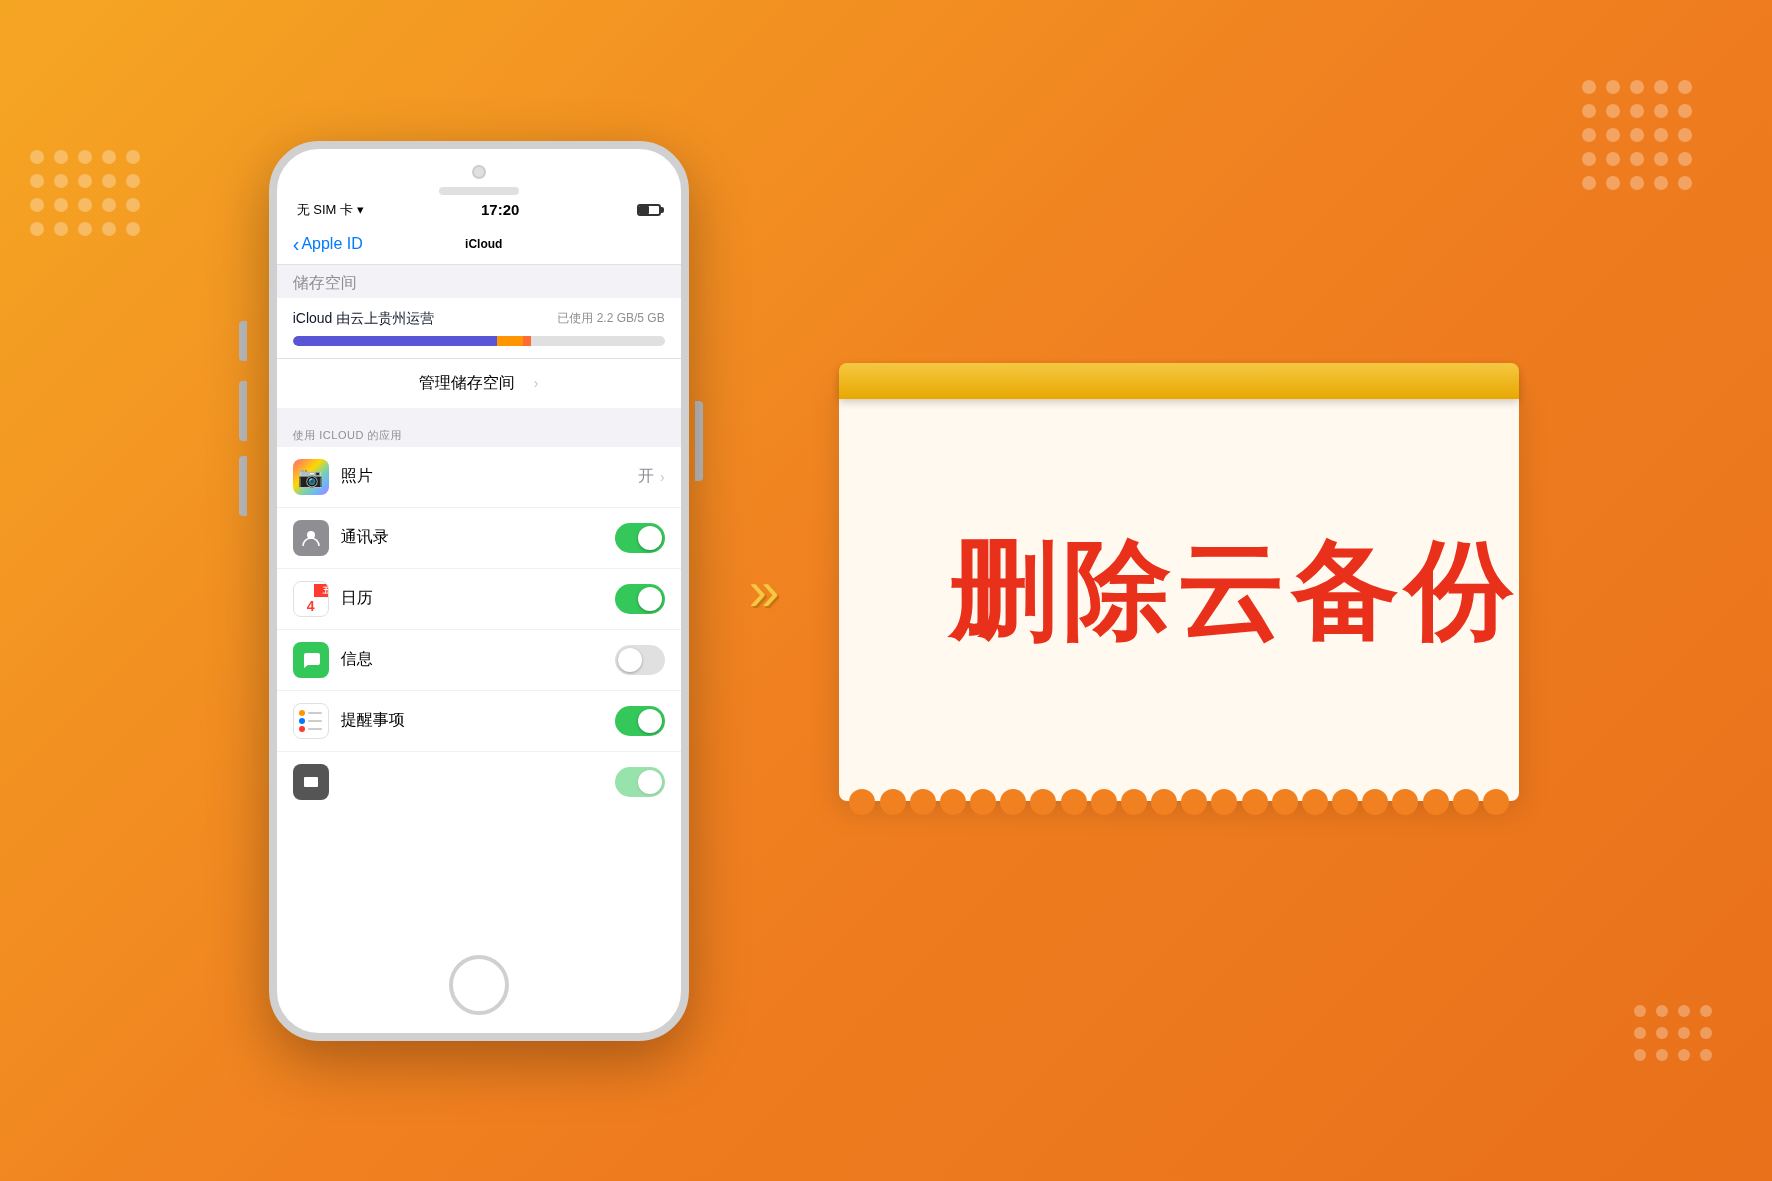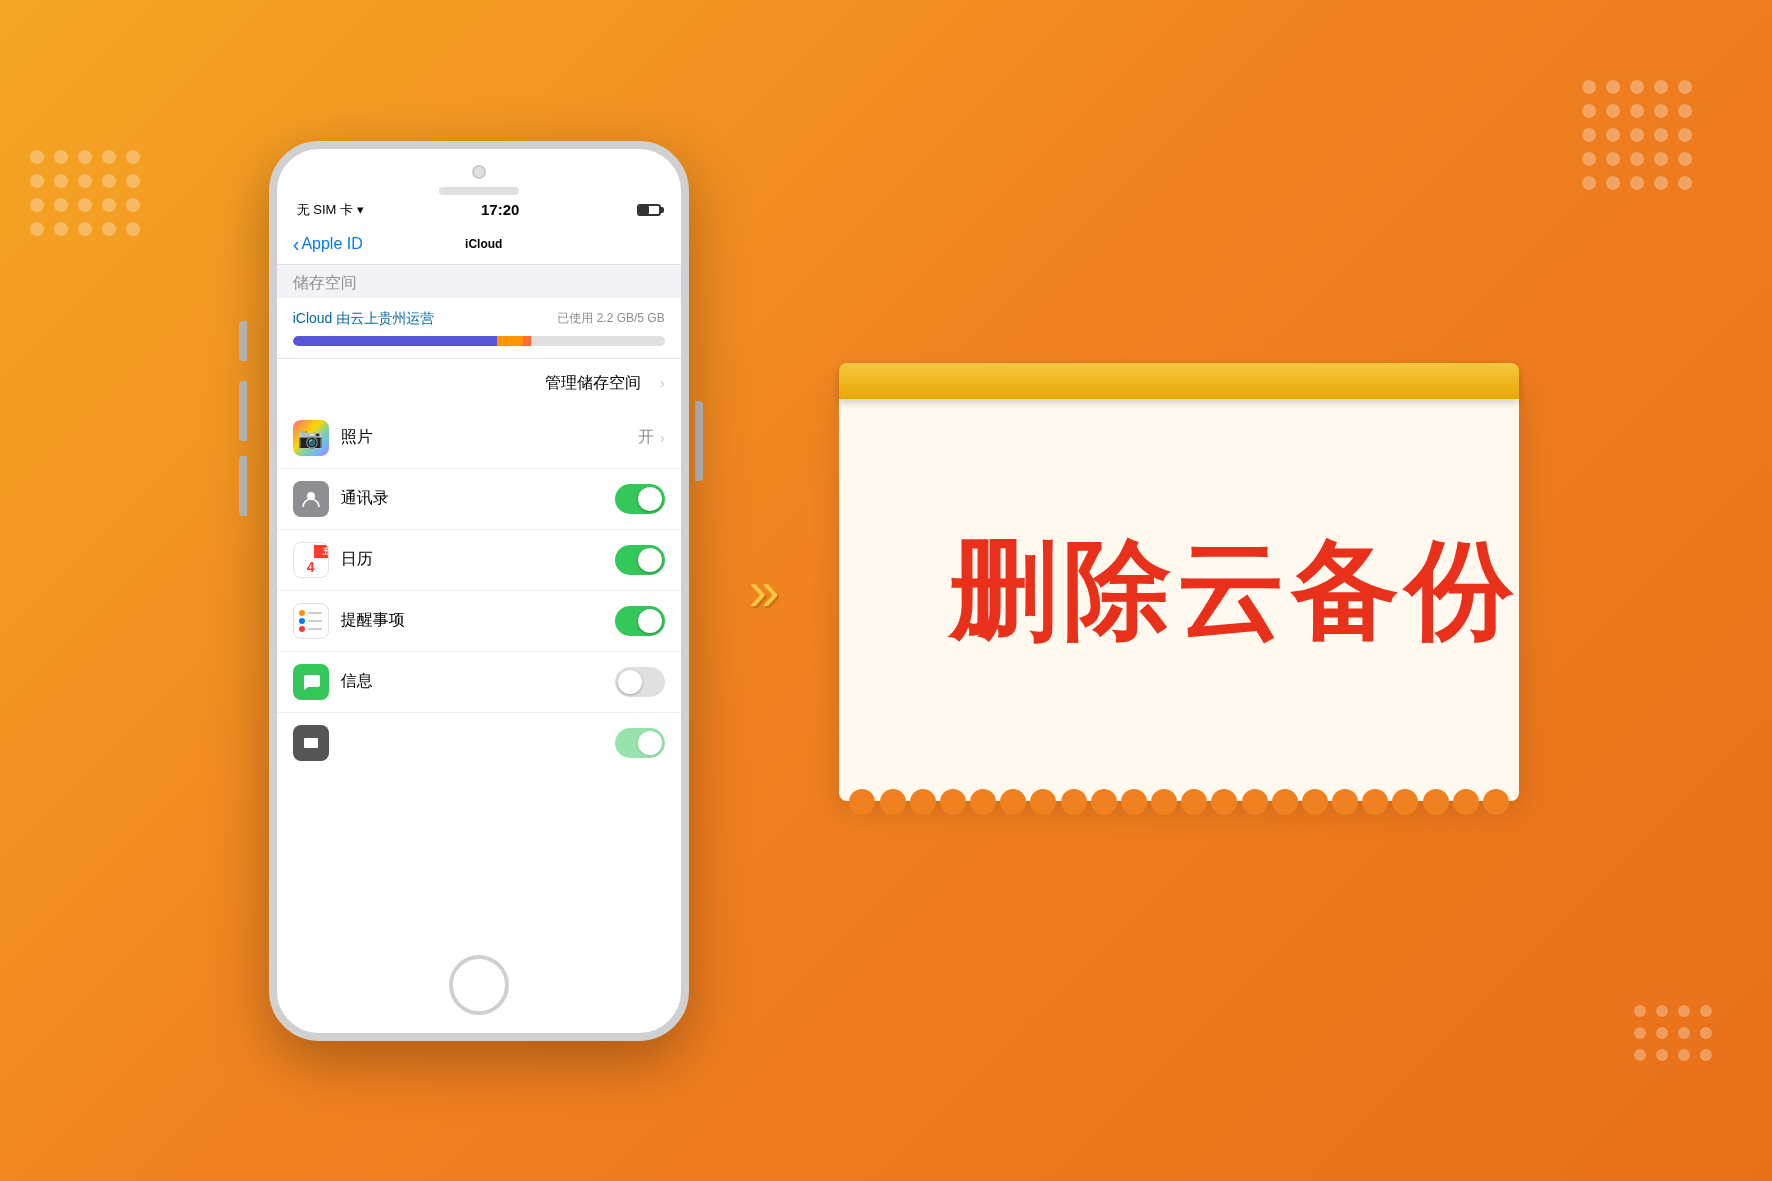--- a/index.html
+++ b/index.html
@@ -204,21 +204,21 @@
       background: white;
       padding: 12px 16px;
       margin-bottom: 0;
     }
     .storage-row {
       display: flex;
       justify-content: space-between;
       align-items: center;
       margin-bottom: 8px;
     }
-    .storage-title { font-size: 14px; color: #0369a1; }
+    .storage-title { font-size: 14px; color: #0f172a; }
     .storage-used { font-size: 12px; color: #8e8e93; }
     .storage-bar {
       height: 10px;
       background: #e0e0e0;
       border-radius: 5px;
       overflow: hidden;
       display: flex;
       margin-top: 4px;
     }
     .storage-bar-blue {
@@ -231,21 +231,21 @@
       background: #FF9500;
     }
     .storage-bar-orange {
       width: 2%;
       background: #FF6B35;
     }
 
     .manage-row {
       background: white;
       display: flex;
-      justify-content: flex-end;
+      justify-content: center;
       align-items: center;
       padding: 14px 16px;
       border-top: 1px solid #e0e0e0;
       gap: 19px;
     }
     .manage-text { font-size: 16px; color: #000; }
     .chevron { color: #c7c7cc; font-size: 14px; }
 
     
     .app-list-header {
@@ -524,20 +524,21 @@
             <div class="storage-bar-yellow"></div>
             <div class="storage-bar-orange"></div>
           </div>
         </div>
 
         <div class="manage-row">
           <span class="manage-text">管理储存空间</span>
           <span class="chevron">›</span>
         </div>
 
+        <div class="app-list-header">使用 ICLOUD 的应用</div>
 
         <div class="app-row">
           <div class="app-icon photos-icon">📷</div>
           <span class="app-name">照片</span>
           <div class="app-arrow">
             <span class="app-arrow-text">开</span>
             <span style="color:#c7c7cc;">›</span>
           </div>
         </div>
 
@@ -552,20 +553,30 @@
           <div class="app-toggle-on"></div>
         </div>
 
         <div class="app-row">
           <div class="app-icon calendar-icon" style="background:white; border:1px solid #e0e0e0; display:flex; flex-direction:column; align-items:center; justify-content:center; overflow:hidden;">
             <div style="background:#FF3B30; color:white; width:100%; text-align:center; font-size:8px; padding:1px 0; font-weight:700;margin-left:40px;">五月</div>
             <div style="color:#FF3B30; font-size:14px; font-weight:700; margin-top:1px;">4</div>
           </div>
           <span class="app-name">日历</span>
           <div class="app-toggle-on"></div>
+        </div>
+
+        <div class="app-row">
+          <div class="app-icon messages-icon" style="background:#34C759; display:flex; align-items:center; justify-content:center;">
+            <svg width="22" height="22" viewBox="0 0 22 22" fill="white">
+              <path d="M4 4h14a2 2 0 0 1 2 2v8a2 2 0 0 1-2 2H8l-4 3V6a2 2 0 0 1 2-2z"></path>
+            </svg>
+          </div>
+          <span class="app-name">信息</span>
+          <div class="app-toggle-off"></div>
         </div>
 
         <div class="app-row">
           <div class="app-icon reminders-icon" style="background:white; border:1px solid #e0e0e0; display:flex; align-items:center; justify-content:center; padding:3px; gap:2px; flex-direction:column;">
             <div style="display:flex; gap:3px; align-items:center;">
               <div style="width:6px; height:6px; border-radius:50%; background:#FF9500;"></div>
               <div style="width:14px; height:2px; background:#ccc; border-radius:1px;"></div>
             </div>
             <div style="display:flex; gap:3px; align-items:center;">
               <div style="width:6px; height:6px; border-radius:50%; background:#007AFF;"></div>
@@ -573,30 +584,20 @@
             </div>
             <div style="display:flex; gap:3px; align-items:center;">
               <div style="width:6px; height:6px; border-radius:50%; background:#FF3B30;"></div>
               <div style="width:14px; height:2px; background:#ccc; border-radius:1px;"></div>
             </div>
           </div>
           <span class="app-name">提醒事项</span>
           <div class="app-toggle-on"></div>
         </div>
 
-        <div class="app-row">
-          <div class="app-icon messages-icon" style="background:#34C759; display:flex; align-items:center; justify-content:center;">
-            <svg width="22" height="22" viewBox="0 0 22 22" fill="white">
-              <path d="M4 4h14a2 2 0 0 1 2 2v8a2 2 0 0 1-2 2H8l-4 3V6a2 2 0 0 1 2-2z"></path>
-            </svg>
-          </div>
-          <span class="app-name">信息</span>
-          <div class="app-toggle-off"></div>
-        </div>
-
 
         <div class="app-row" style="border-bottom:none;">
           <div class="app-icon" style="background:#555; border-radius:8px; display:flex; align-items:center; justify-content:center;">
             <svg width="22" height="22" viewBox="0 0 22 22" fill="white">
               <rect x="4" y="6" width="14" height="10" rx="1"></rect>
             </svg>
           </div>
           <span class="app-name"></span>
           <div class="app-toggle-on" style="opacity:0.5;"></div>
         </div>

